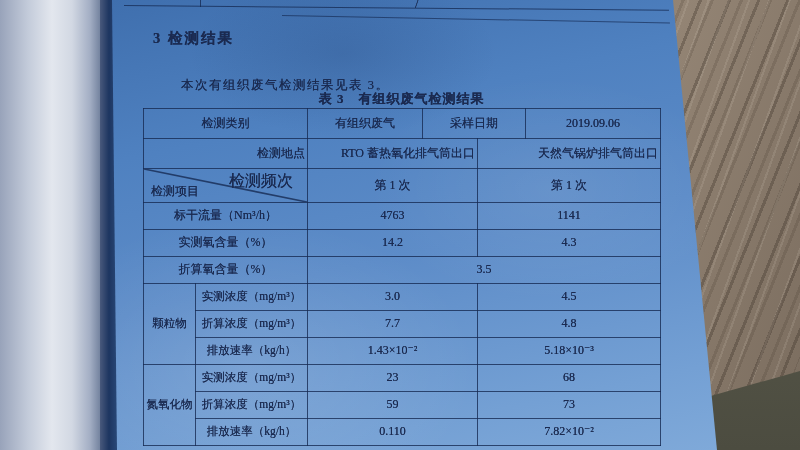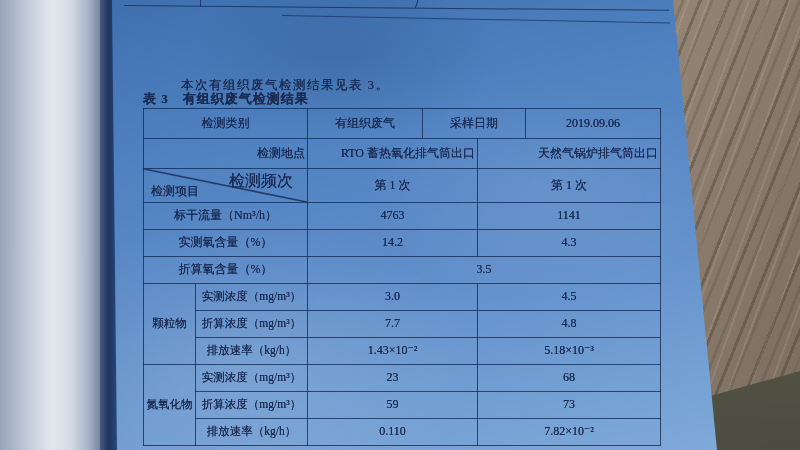--- a/index.html
+++ b/index.html
@@ -72,21 +72,21 @@
     background: rgba(20,40,80,0.75); transform: rotate(0.5deg); transform-origin: left; }
   .rem-tick   { position: absolute; left: 88px; top: 0; width: 1px; height: 7px;
     background: rgba(20,40,80,0.75); }
   .rem-slash  { position: absolute; left: 303px; top: -3px; font-size: 12px; }
   .rem-line-b { position: absolute; left: 170px; top: 15px; width: 388px; height: 1px;
     background: rgba(20,40,80,0.65); transform: rotate(1.1deg); transform-origin: left; }
 
   .h-sec  { position: absolute; left: 41px; top: 29px; font-size: 14.5px; font-weight: bold; letter-spacing: 2px; }
   .h-sub  { position: absolute; left: 45px; top: 53px; font-size: 13px;  font-weight: bold; letter-spacing: 1px; }
   .para   { position: absolute; left: 69px; top: 77px; font-size: 12.5px; letter-spacing: 1.5px; }
-  .caption{ position: absolute; left: 31px; top: 90px; width: 517px; 
+  .caption{ position: absolute; left: 31px; top: 90px; width: 517px; text-align: center;
             font-size: 13px; font-weight: bold; letter-spacing: 1px; font-family: Liberation Serif, serif; }
 
   table.results {
     position: absolute; left: 31px; top: 108px; width: 517px;
     border-collapse: collapse; table-layout: fixed;
     font-size: 12px; color: #1b2a50;
   }
   table.results td {
     border: 1px solid rgba(22,42,82,0.8);
     text-align: center; vertical-align: middle;
@@ -114,20 +114,21 @@
 <div class="gutter"></div>
 
 <div class="page">
   <div class="content">
 
     <div class="rem-line-a"></div>
     <div class="rem-tick"></div>
     <div class="rem-slash">/</div>
     <div class="rem-line-b"></div>
 
+    <div class="h-sec">3 检测结果</div>
     <div class="para">本次有组织废气检测结果见表 3。</div>
     <div class="caption">表 3　有组织废气检测结果</div>
 
     <table class="results">
       <colgroup>
         <col style="width:52px">
           <col style="width:112px">
           <col style="width:115px">
         <col style="width:55px">
           <col style="width:48px">

